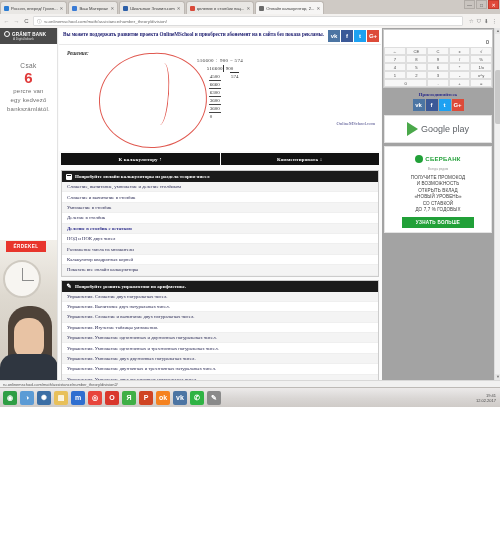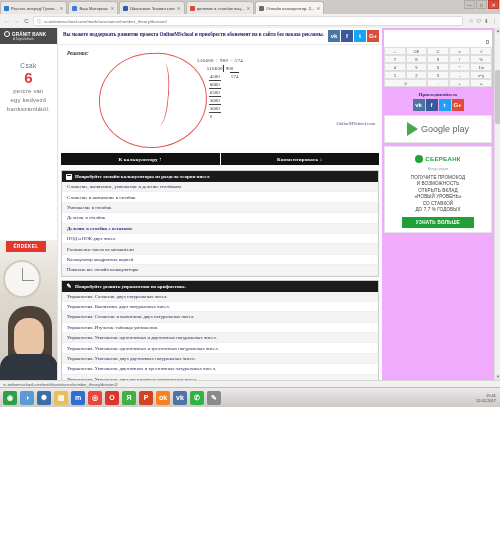--- a/index.html
+++ b/index.html
@@ -132,21 +132,21 @@
   .plist { list-style:none; }
   .plist li { height:10.4px; display:flex; align-items:center; padding-left:5px;
               font-family:"Liberation Serif", serif; font-size:4.8px; color:#2b2b55;
               border-bottom:1px solid #efefef; }
   .plist li:nth-child(odd) { background:#f4f4f4; }
   .plist li:nth-child(even) { background:#ffffff; }
   .plist li.current { font-weight:bold; color:#2b2b8a; }
 
   
   .right { position:absolute; left:382px; top:0; width:112px; height:352px;
-           background:#f0abfc; }
+           background:#a3a3a3; }
   .calcwidget { border:1px solid #c9c9c9; background:#fff; margin:1px; }
   .calc-display { height:17px; background:#fff; text-align:right;
                   font-size:6px; color:#333; padding:9px 3px 0 0;
                   font-family:"Liberation Sans", sans-serif; }
   .calc-grid { display:grid; grid-template-columns:repeat(5,1fr); }
   .ckey { height:8px; border:1px solid #dedede; background:#f7f7f7;
           font-size:4.2px; color:#4a4a4a; display:flex; align-items:center;
           justify-content:center; }
   .ckey.wide { grid-column:span 2; }
   .joinus { text-align:center; padding:3px 0 2px 0; }

